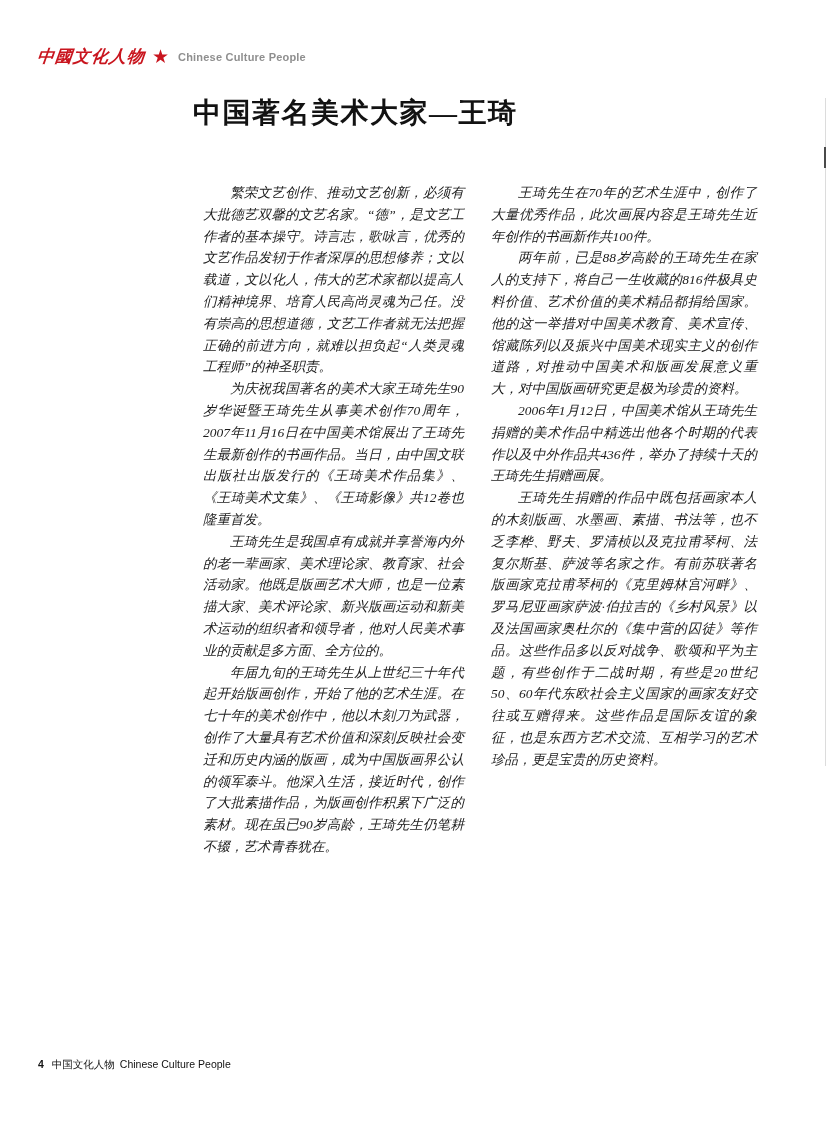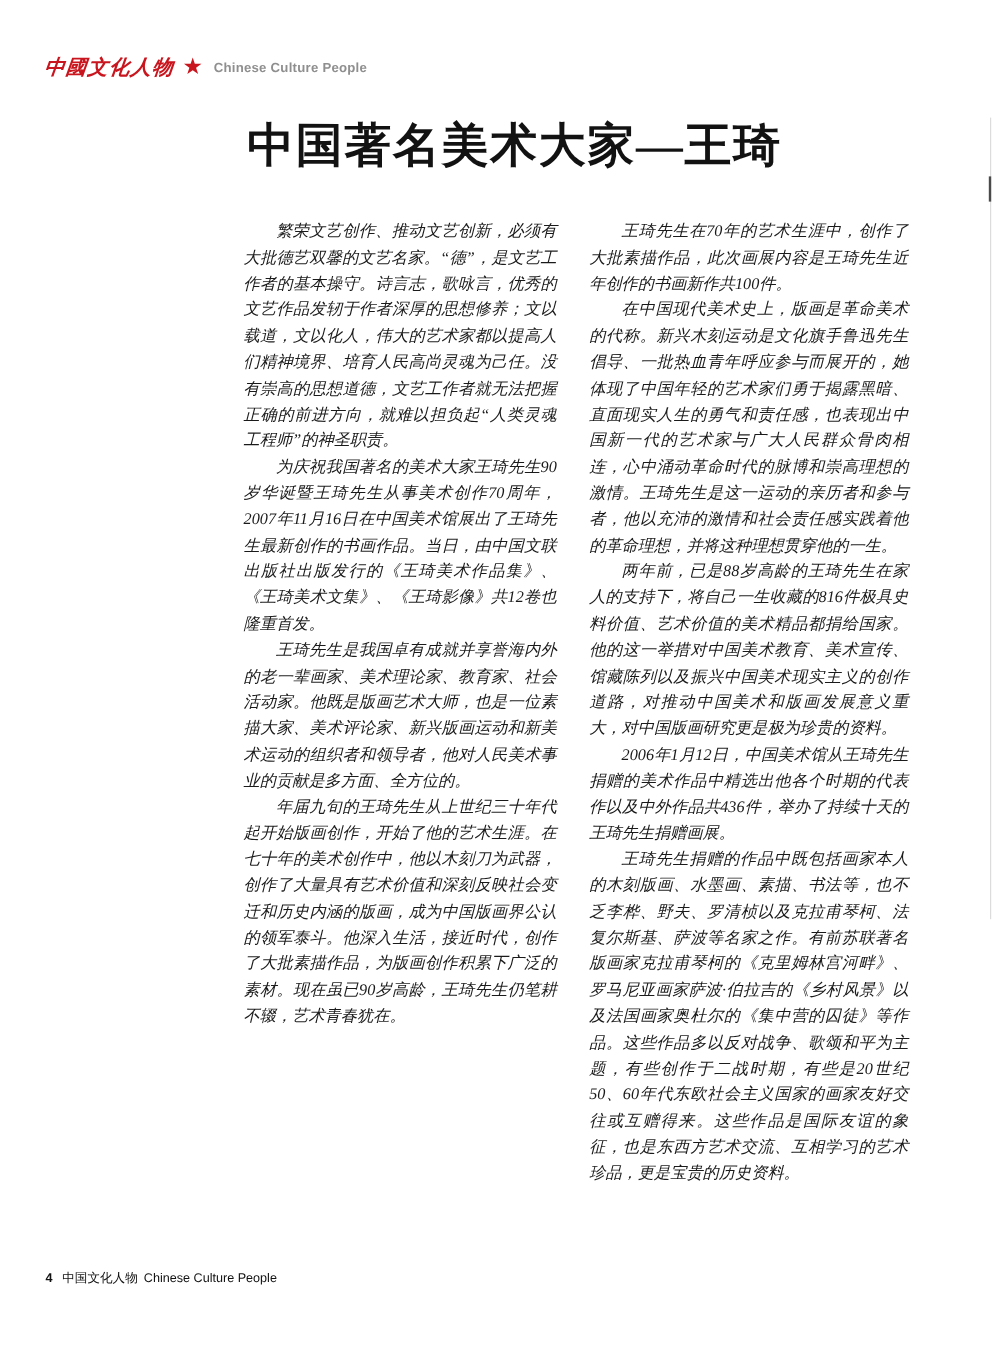--- a/index.html
+++ b/index.html
@@ -22,23 +22,23 @@
   }
   .logo-star { color:#c9151e; font-size:19px; margin-left:7px; line-height:1; }
   .logo-en {
     font-family:"Liberation Sans", sans-serif;
     font-weight:bold; color:#8f8f8f; font-size:11px;
     margin-left:9px; letter-spacing:0.2px; white-space:nowrap;
   }
 
   
   .title {
-    position:absolute; left:206px; top:94px;
+    position:absolute; left:193px; top:94px;
     font-family:"Liberation Serif", serif;
-    font-size:39px; font-weight:bold; color:#121212;
+    font-size:28px; font-weight:bold; color:#121212;
     letter-spacing:1.5px; white-space:nowrap;
   }
 
   
   .columns {
     position:absolute; left:203px; top:182px; width:554px;
     display:flex; justify-content:space-between;
   }
   .column {
     font-size:13.5px; line-height:21.8px; color:#1a1a1a;
@@ -75,22 +75,21 @@
 <h1 class="title">中国著名美术大家—王琦</h1>
 
 <div class="columns">
   <div class="column left">
       <p>繁荣文艺创作、推动文艺创新，必须有大批德艺双馨的文艺名家。“德”，是文艺工作者的基本操守。诗言志，歌咏言，优秀的文艺作品发轫于作者深厚的思想修养；文以载道，文以化人，伟大的艺术家都以提高人们精神境界、培育人民高尚灵魂为己任。没有崇高的思想道德，文艺工作者就无法把握正确的前进方向，就难以担负起“人类灵魂工程师”的神圣职责。</p>
       <p>为庆祝我国著名的美术大家王琦先生90岁华诞暨王琦先生从事美术创作70周年，2007年11月16日在中国美术馆展出了王琦先生最新创作的书画作品。当日，由中国文联出版社出版发行的《王琦美术作品集》、《王琦美术文集》、《王琦影像》共12卷也隆重首发。</p>
       <p>王琦先生是我国卓有成就并享誉海内外的老一辈画家、美术理论家、教育家、社会活动家。他既是版画艺术大师，也是一位素描大家、美术评论家、新兴版画运动和新美术运动的组织者和领导者，他对人民美术事业的贡献是多方面、全方位的。</p>
       <p>年届九旬的王琦先生从上世纪三十年代起开始版画创作，开始了他的艺术生涯。在七十年的美术创作中，他以木刻刀为武器，创作了大量具有艺术价值和深刻反映社会变迁和历史内涵的版画，成为中国版画界公认的领军泰斗。他深入生活，接近时代，创作了大批素描作品，为版画创作积累下广泛的素材。现在虽已90岁高龄，王琦先生仍笔耕不辍，艺术青春犹在。</p>
     </div>
   <div class="column right">
-      <p>王琦先生在70年的艺术生涯中，创作了大批素描作品，此次画展内容是王琦先生近年创作的书画新作共100件。</p>
-      <p>在中国现代美术史上，版画是革命美术的代称。新兴木刻运动是文化旗手鲁迅先生倡导、一批热血青年呼应参与而展开的，她体现了中国年轻的艺术家们勇于揭露黑暗、直面现实人生的勇气和责任感，也表现出中国新一代的艺术家与广大人民群众骨肉相连，心中涌动革命时代的脉博和崇高理想的激情。王琦先生是这一运动的亲历者和参与者，他以充沛的激情和社会责任感实践着他的革命理想，并将这种理想贯穿他的一生。</p>
+      <p>王琦先生在70年的艺术生涯中，创作了大量优秀作品，此次画展内容是王琦先生近年创作的书画新作共100件。</p>
       <p>两年前，已是88岁高龄的王琦先生在家人的支持下，将自己一生收藏的816件极具史料价值、艺术价值的美术精品都捐给国家。他的这一举措对中国美术教育、美术宣传、馆藏陈列以及振兴中国美术现实主义的创作道路，对推动中国美术和版画发展意义重大，对中国版画研究更是极为珍贵的资料。</p>
       <p>2006年1月12日，中国美术馆从王琦先生捐赠的美术作品中精选出他各个时期的代表作以及中外作品共436件，举办了持续十天的王琦先生捐赠画展。</p>
       <p>王琦先生捐赠的作品中既包括画家本人的木刻版画、水墨画、素描、书法等，也不乏李桦、野夫、罗清桢以及克拉甫琴柯、法复尔斯基、萨波等名家之作。有前苏联著名版画家克拉甫琴柯的《克里姆林宫河畔》、罗马尼亚画家萨波·伯拉吉的《乡村风景》以及法国画家奥杜尔的《集中营的囚徒》等作品。这些作品多以反对战争、歌颂和平为主题，有些创作于二战时期，有些是20世纪50、60年代东欧社会主义国家的画家友好交往或互赠得来。这些作品是国际友谊的象征，也是东西方艺术交流、互相学习的艺术珍品，更是宝贵的历史资料。</p>
     </div>
 </div>
 
 <div class="footer">
   <span class="page-num">4</span>
   <span class="mag-cn">中国文化人物</span>
   <span class="mag-en">Chinese Culture People</span>

